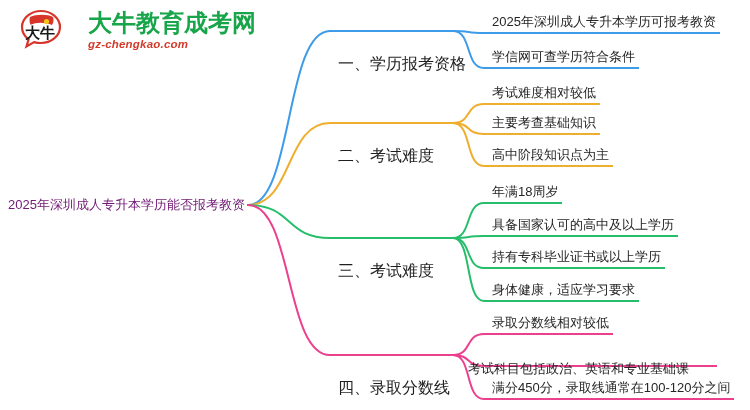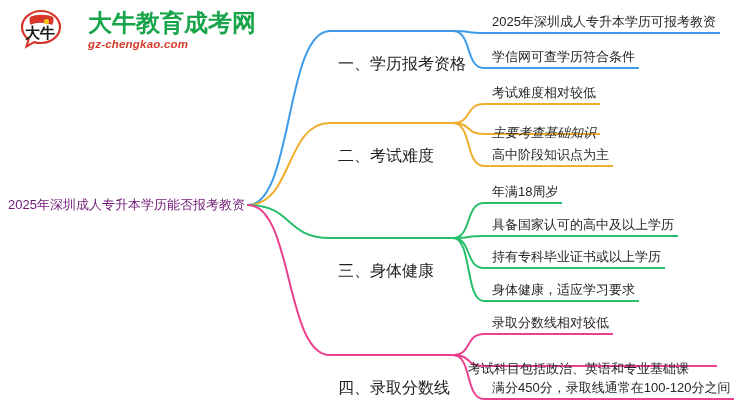--- a/index.html
+++ b/index.html
@@ -143,23 +143,23 @@
     <line x1="0" y1="205" x2="248" y2="205" stroke="none"></line>
   </svg>
 
 <div id="text-layer">
     <div class="mm-text root-text" style="left: 8px; top: 196px;">2025年深圳成人专升本学历能否报考教资</div>
     <div class="mm-text branch-text" style="left: 338px; top: 6px;">一、学历报考资格</div>
     <div class="mm-text leaf-text" style="left: 492px; top: 13px;">2025年深圳成人专升本学历可报考教资</div>
     <div class="mm-text leaf-text" style="left: 492px; top: 48px;">学信网可查学历符合条件</div>
     <div class="mm-text branch-text" style="left: 338px; top: 98px;">二、考试难度</div>
     <div class="mm-text leaf-text" style="left: 492px; top: 84px;">考试难度相对较低</div>
-    <div class="mm-text leaf-text" style="left: 492px; top: 124px; font-style: italic;">主要考查基础知识</div>
+    <div class="mm-text leaf-text" style="left: 492px; top: 114px;">主要考查基础知识</div>
     <div class="mm-text leaf-text" style="left: 492px; top: 146px;">高中阶段知识点为主</div>
-    <div class="mm-text branch-text" style="left: 338px; top: 213px;">三、身体健康</div>
+    <div class="mm-text branch-text" style="left: 338px; top: 213px;">三、考试难度</div>
     <div class="mm-text leaf-text" style="left: 492px; top: 183px;">年满18周岁</div>
     <div class="mm-text leaf-text" style="left: 492px; top: 216px;">具备国家认可的高中及以上学历</div>
     <div class="mm-text leaf-text" style="left: 492px; top: 248px;">持有专科毕业证书或以上学历</div>
     <div class="mm-text leaf-text" style="left: 492px; top: 281px;">身体健康，适应学习要求</div>
     <div class="mm-text branch-text" style="left: 338px; top: 330px;">四、录取分数线</div>
     <div class="mm-text leaf-text" style="left: 492px; top: 314px;">录取分数线相对较低</div>
     <div class="mm-text leaf-text" style="left: 468px; top: 346px; margin-top: 14px;">考试科目包括政治、英语和专业基础课</div>
     <div class="mm-text leaf-text" style="left: 492px; top: 379px;">满分450分，录取线通常在100-120分之间</div>
   </div>
 

